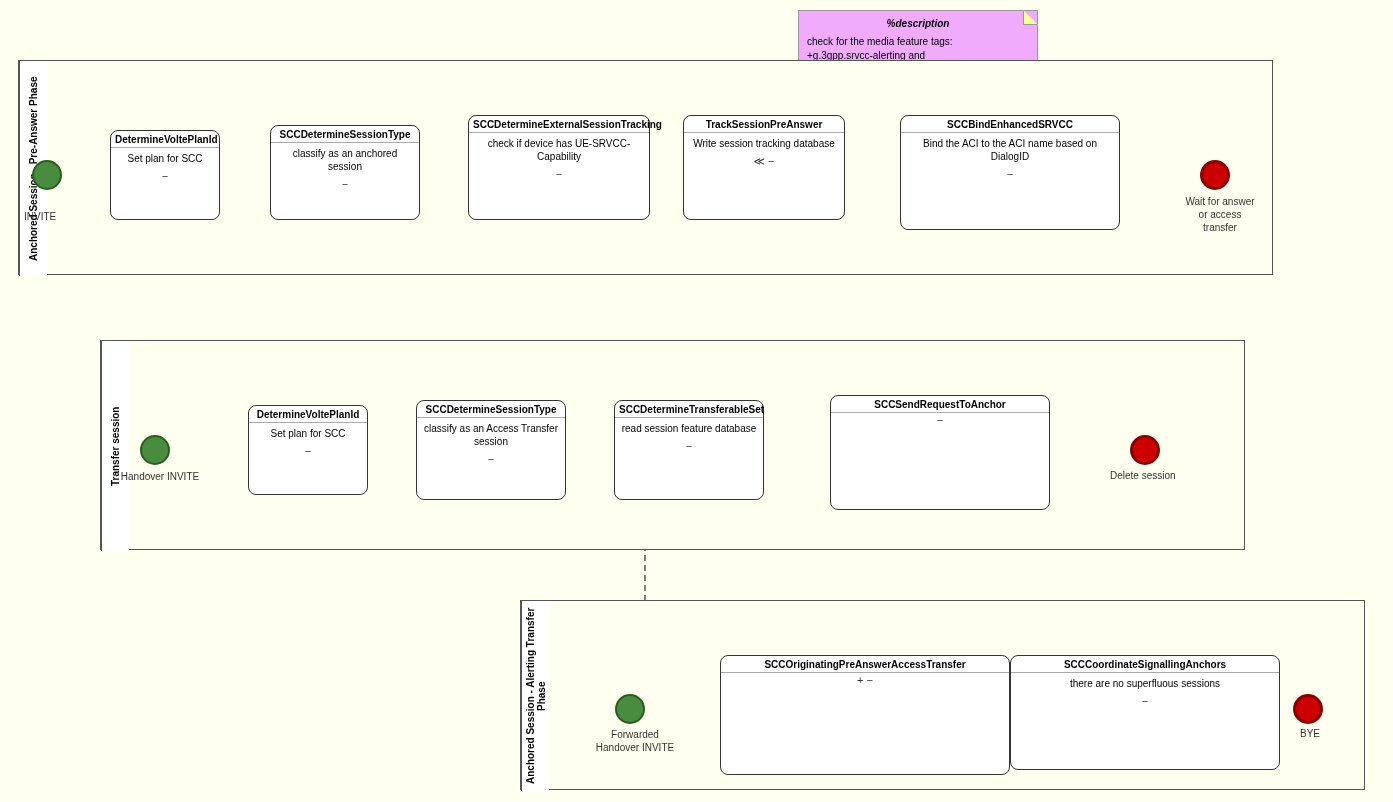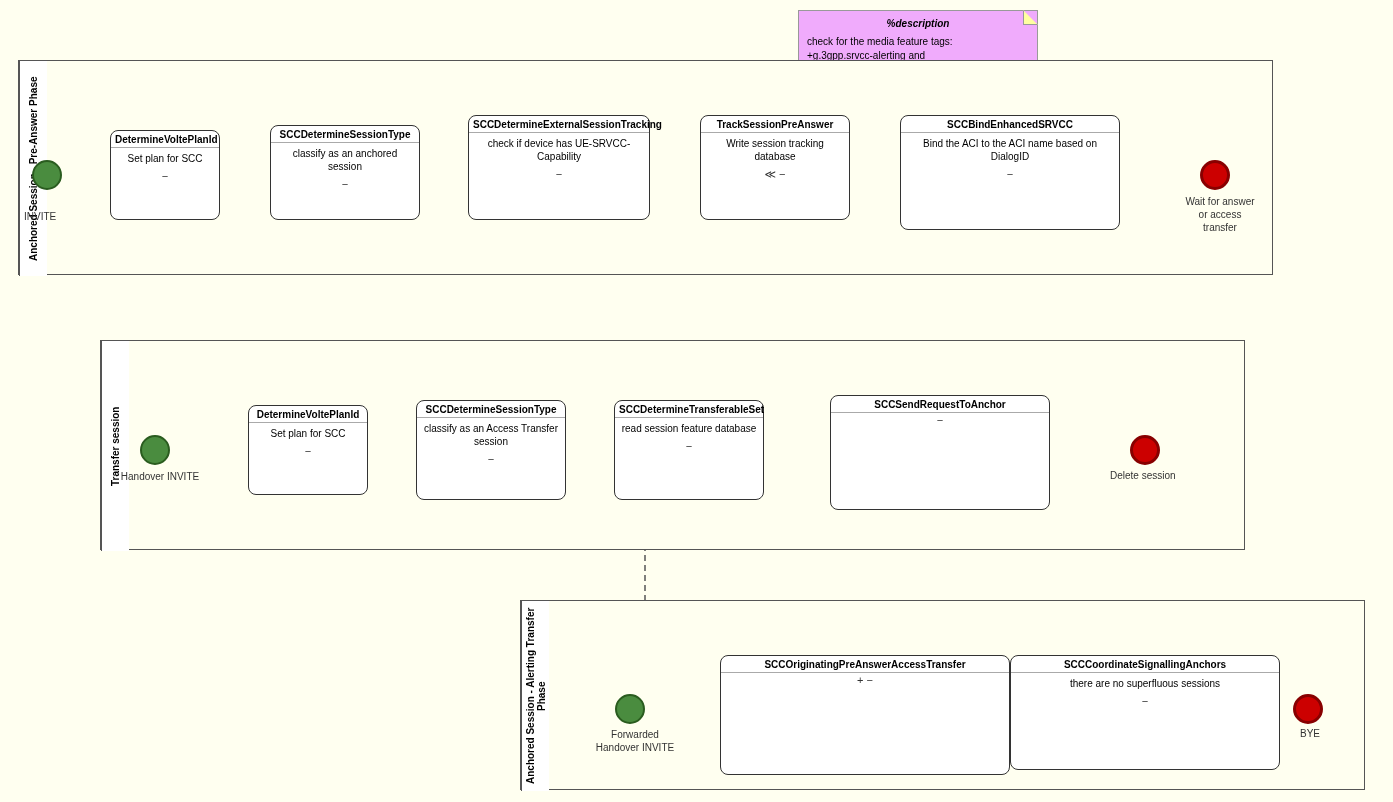--- a/index.html
+++ b/index.html
@@ -215,21 +215,21 @@
     <div class="node-footer">−</div>
   </div>
 
   <div class="node" style="left:468px; top:115px; width:182px; height:105px;">
     <div class="node-title">SCCDetermineExternalSessionTracking</div>
     <div class="node-body">check if device has
 UE-SRVCC-Capability</div>
     <div class="node-footer">−</div>
   </div>
 
-  <div class="node" style="left:700px; top:115px; width:150px; height:105px;">
+  <div class="node" style="left:683px; top:115px; width:162px; height:105px;">
     <div class="node-title">TrackSessionPreAnswer</div>
     <div class="node-body">Write session
 tracking database</div>
     <div class="node-footer">≪
 −</div>
   </div>
 
   <div class="node" style="left:900px; top:115px; width:220px; height:115px;">
     <div class="node-title">SCCBindEnhancedSRVCC</div>
     <div class="node-body">Bind the ACI to the

